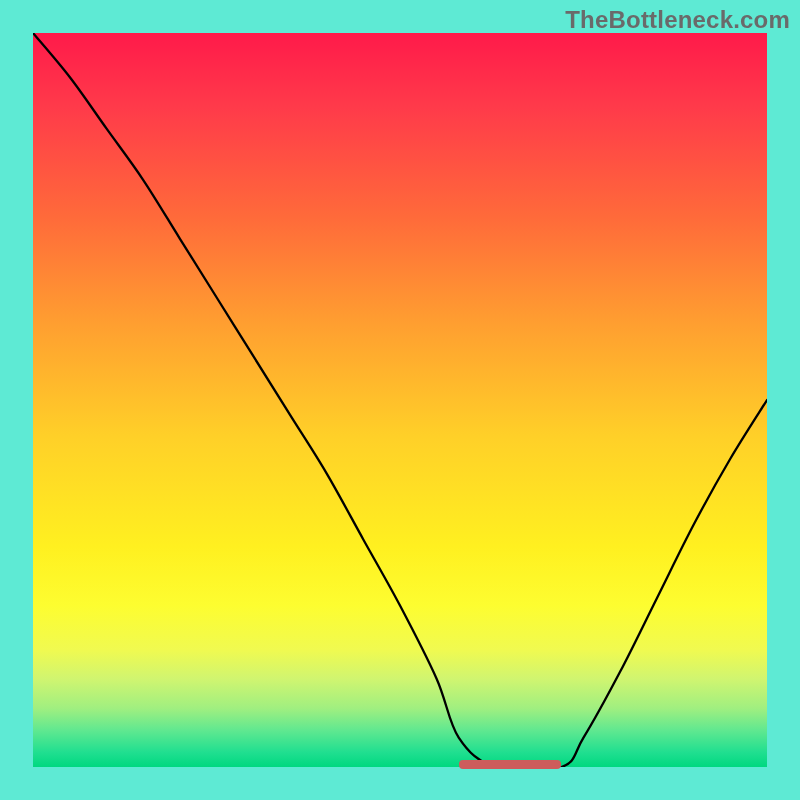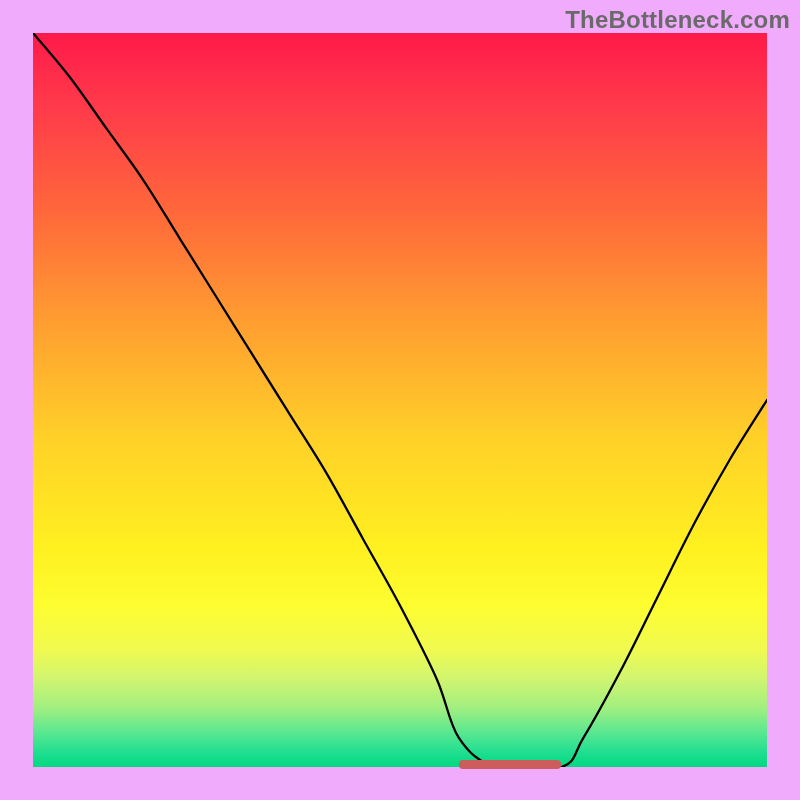--- a/index.html
+++ b/index.html
@@ -1,21 +1,21 @@
 <!DOCTYPE html>
 <html><head>
 <meta charset="utf-8">
 <style>
   * { margin: 0; padding: 0; box-sizing: border-box; }
   html, body { width: 800px; height: 800px; overflow: hidden; }
   .chart-container {
     position: relative;
     width: 800px;
     height: 800px;
-    background: #f0abfc;
+    background: #5eead4;
   }
   .plot-area {
     position: absolute;
     left: 33px;
     top: 33px;
     width: 734px;
     height: 734px;
     background: linear-gradient(to bottom,
       #ff1a4a 0%,
       #ff3a4a 10%,

